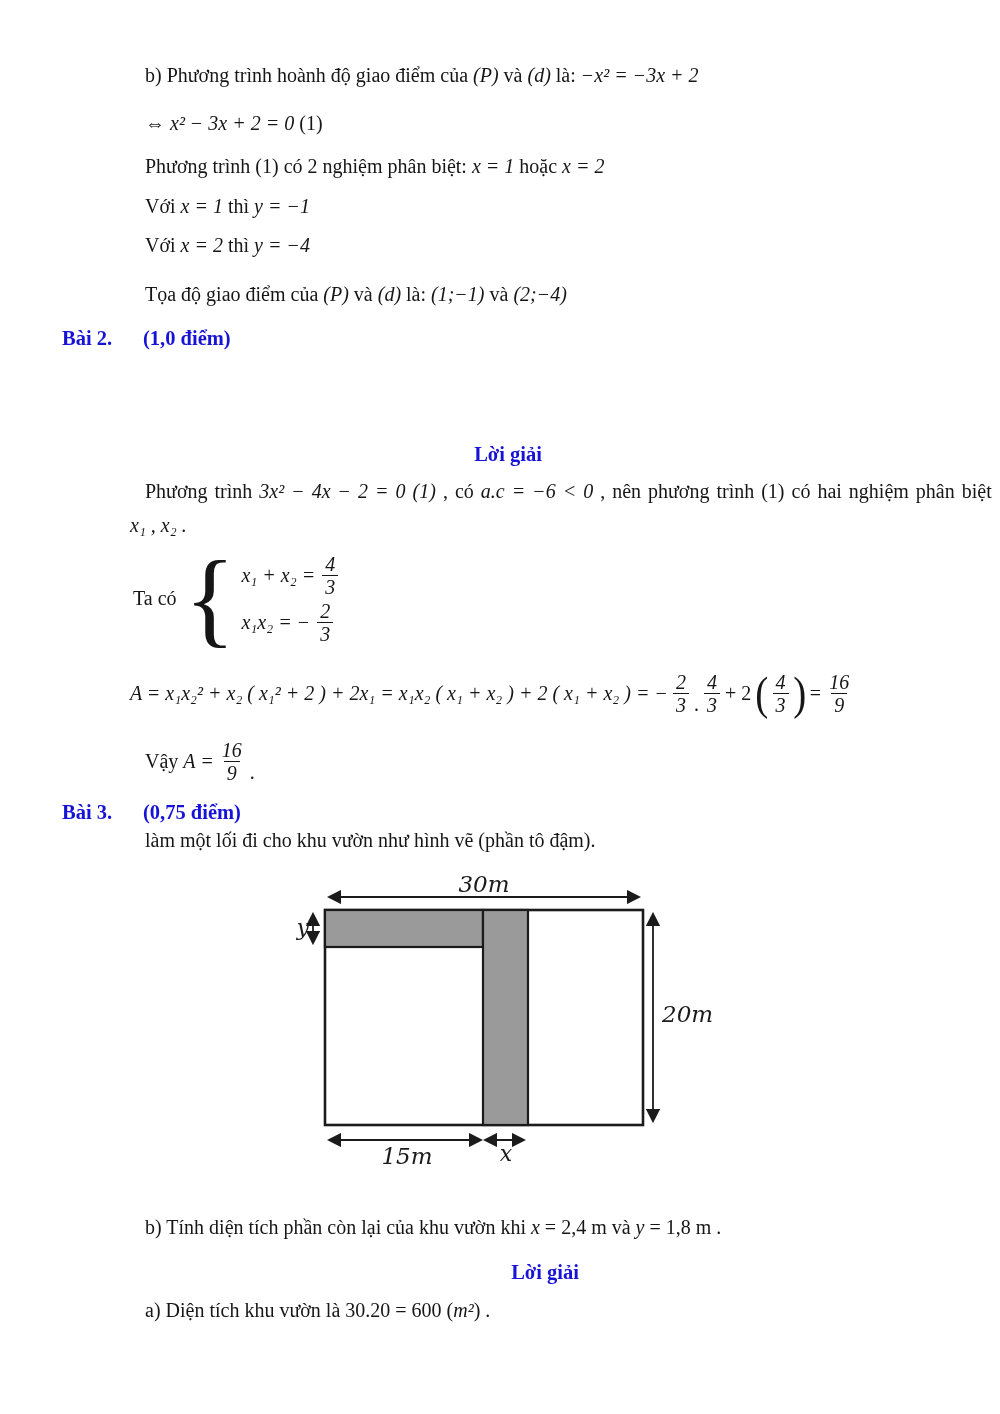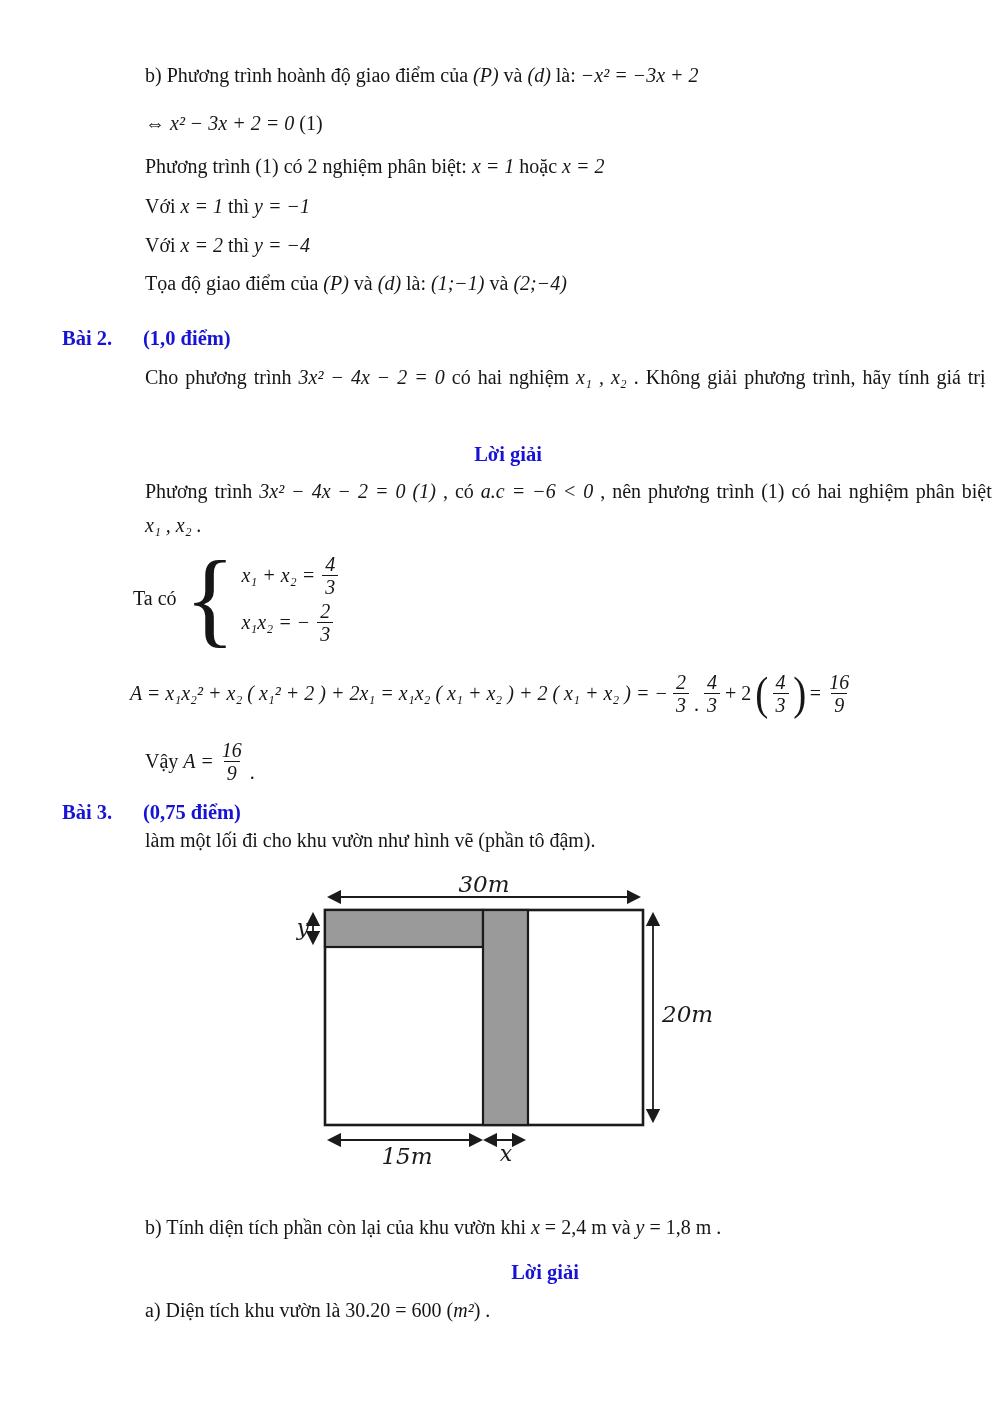--- a/index.html
+++ b/index.html
@@ -31,30 +31,29 @@
 </head>
 <body>
 
 <div class="page">
 
   <div class="line" style="left:145px; top:64px;"><span>b) Phương trình hoành độ giao điểm của </span><span class="mi">(P)</span><span> và </span><span class="mi">(d)</span><span> là: </span><span class="mi">−x² = −3x + 2</span></div>
   <div class="line" style="left:145px; top:112px;"><span>⇔ </span><span class="mi">x² − 3x + 2 = 0</span><span> (1)</span></div>
   <div class="line" style="left:145px; top:155px;"><span>Phương trình (1) có 2 nghiệm phân biệt: </span><span class="mi">x = 1</span><span> hoặc </span><span class="mi">x = 2</span></div>
   <div class="line" style="left:145px; top:195px;"><span>Với </span><span class="mi">x = 1</span><span> thì </span><span class="mi">y = −1</span></div>
   <div class="line" style="left:145px; top:234px;"><span>Với </span><span class="mi">x = 2</span><span> thì </span><span class="mi">y = −4</span></div>
-  <div class="line" style="left:145px; top:272px;"><span>Tọa độ giao điểm của </span><span class="mi">(P)</span><span> và </span><span class="mi">(d)</span><span> là: </span><span class="mi">(1;−1)</span><span> và </span><span class="mi">(2;−4)</span></div>
+  <div class="line" style="left:145px; top:283px;"><span>Tọa độ giao điểm của </span><span class="mi">(P)</span><span> và </span><span class="mi">(d)</span><span> là: </span><span class="mi">(1;−1)</span><span> và </span><span class="mi">(2;−4)</span></div>
 
   <div class="bai" style="left:62px; top:327px;">Bài 2.</div>
   <div class="bai" style="left:143px; top:327px;">(1,0 điểm)</div>
-  <div class="line just2" style="left:145px; top:366px;"><span>Cho phương trình </span><span class="mi">3x² − 4x − 2 = 0</span><span> có hai nghiệm </span><span class="mi">x₁ , x₂</span><span> . Không giải phương trình, hãy tính giá trị</span></div>
 
   <div class="loigiai" style="left:508px; top:443px;">Lời giải</div>
 
   <div class="line just2" style="left:145px; top:480px;text-align:right;"><span>Phương trình </span><span class="mi">3x² − 4x − 2 = 0 (1)</span><span> , có </span><span class="mi">a.c = −6 &lt; 0</span><span> , nên phương trình (1) có hai nghiệm phân biệt</span></div>
-  <div class="line" style="left:145px; top:514px;"><span class="mi">x₁ , x₂ .</span></div>
+  <div class="line" style="left:130px; top:514px;"><span class="mi">x₁ , x₂ .</span></div>
 
   <div class="sysblock" style="left:133px; top:550px;">
     <span style="font-size:20px; margin-right:4px;">Ta có</span>
     <span class="sysbrace">{</span>
     <div class="syseqs">
       <div class="sysrow">
         <span class="mi">x₁ + x₂ =</span>
         <span class="frac">
           <span class="num">4</span>
           <span class="den">3</span>

